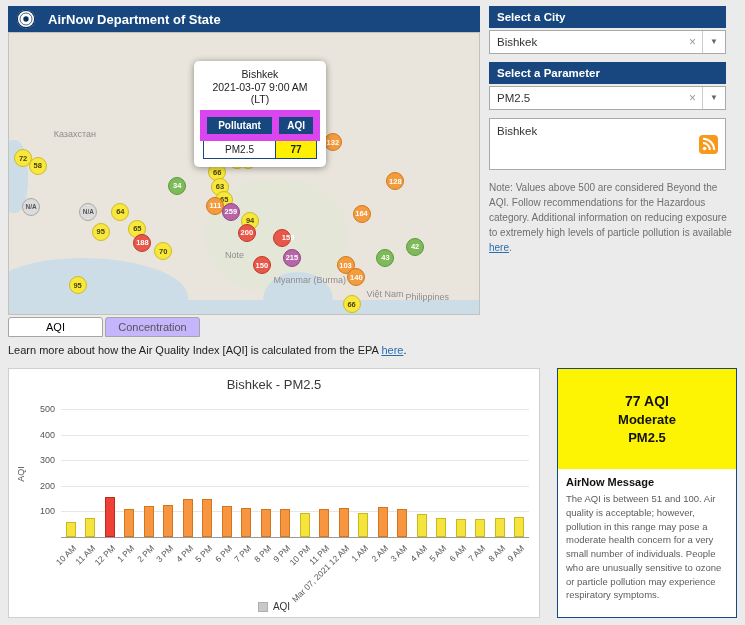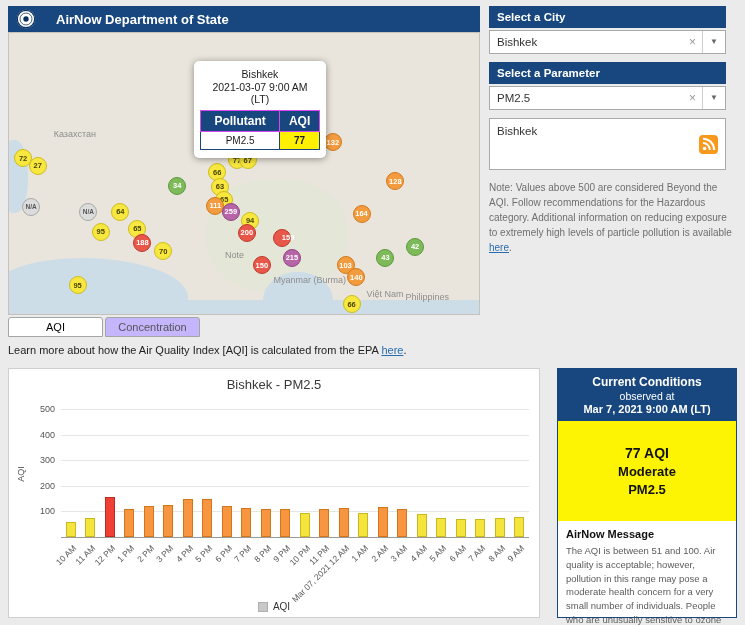--- a/index.html
+++ b/index.html
@@ -1,20 +1,20 @@
 <!DOCTYPE html>
 <html><head>
 <meta charset="utf-8">
 <style>
 *{margin:0;padding:0;box-sizing:border-box}
 html,body{width:745px;height:625px}
 body{background:#ebebeb;font-family:"Liberation Sans",sans-serif;position:relative;overflow:hidden}
 
 
-.header{position:absolute;left:8px;top:6px;width:472px;height:26px;background:#17477e;color:#fff;display:flex;align-items:center;gap:20px;padding:0 8px;font-size:13px;font-weight:bold}
+.header{position:absolute;left:8px;top:6px;width:472px;height:26px;background:#17477e;color:#fff;display:flex;align-items:center;gap:12px;padding:0 8px;font-size:13px;font-weight:bold}
 .seal{width:20px;height:20px;flex:0 0 auto}
 
 
 .map{position:absolute;left:8px;top:32px;width:472px;height:283px;background:#e9e5dc;border:1px solid #c6c2ba;overflow:hidden}
 .water{position:absolute;background:#ccdde8}
 .w1{left:-4%;bottom:-6%;width:42%;height:26%;border-radius:60% 70% 0 0}
 .w2{left:54%;bottom:-5%;width:15%;height:20%;border-radius:55% 55% 0 0}
 .w3{left:0;bottom:0;width:100%;height:5%}
 .w4{left:-2%;top:38%;width:6%;height:26%;border-radius:45%}
 .land2{position:absolute;left:42%;top:52%;width:30%;height:40%;background:#e2e7d6;opacity:.75;border-radius:45%}
@@ -24,21 +24,21 @@
 .usg{background:#f39c3f;border-color:#d1791c;color:#fff}
 .unhealthy{background:#e8584a;border-color:#bf382c;color:#fff}
 .vunhealthy{background:#b765a8;border-color:#8f4583;color:#fff}
 .na{background:#dcdcdc;border-color:#a8a8a8;color:#555;font-size:6.5px}
 .maplabel{position:absolute;font-size:9px;color:#8d8d8d;transform:translate(-50%,-50%);white-space:nowrap;z-index:1}
 
 
 .popup{position:absolute;left:185px;top:28px;width:132px;background:#fff;border-radius:5px;box-shadow:0 1px 7px rgba(0,0,0,.4);padding:7px 6px 8px;text-align:center;font-size:10.5px;color:#222;z-index:10}
 .popup .pdate{margin-top:1px}
 .popup table{width:100%;border-collapse:collapse;margin-top:5px}
-.popup th{background:#17477e;color:#fff;font-size:12px;padding:3px 4px;border:1px solid #d946ef}
+.popup th{background:#17477e;color:#fff;font-size:10px;padding:3px 4px;border:7px solid #d946ef}
 .popup td{font-size:10px;padding:3px 4px;border:1px solid #17477e;text-align:center}
 .popup td.aqi-cell{background:#ffef00;font-weight:bold}
 
 
 .tabs{position:absolute;left:8px;top:317px;display:flex;gap:2px}
 .tab{width:95px;height:20px;display:flex;align-items:center;justify-content:center;font-size:11px;border:1px solid #a5a5a5;background:#c4b5fd;color:#555;cursor:pointer;border-radius:3px 3px 0 0}
 .tab.active{background:#fff;color:#000}
 
 
 .epa{position:absolute;left:8px;top:344px;font-size:11px;color:#222}
@@ -94,21 +94,21 @@
 </div>
 
 <div class="map">
   <div class="water w4"></div>
   <div class="land2"></div>
   <div class="water w1"></div>
   <div class="water w2"></div>
   <div class="water w3"></div>
   <div style="position:absolute;inset:0">
       <div class="marker moderate" style="left: 3%; top: 44.5%;">72</div>
-      <div class="marker moderate" style="left: 6.1%; top: 47.3%;">27</div>
+      <div class="marker moderate" style="left: 6.1%; top: 47.3%;">58</div>
       <div class="marker na" style="left: 4.7%; top: 61.8%;">N/A</div>
       <div class="marker na" style="left: 16.9%; top: 63.6%;">N/A</div>
       <div class="marker moderate" style="left: 19.5%; top: 70.7%;">95</div>
       <div class="marker moderate" style="left: 23.7%; top: 63.6%;">64</div>
       <div class="marker moderate" style="left: 27.3%; top: 69.6%;">65</div>
       <div class="marker unhealthy" style="left: 28.4%; top: 74.6%;">188</div>
       <div class="marker moderate" style="left: 32.8%; top: 77.7%;">70</div>
       <div class="marker good" style="left: 35.8%; top: 54.4%;">34</div>
       <div class="marker moderate" style="left: 14.6%; top: 89.8%;">95</div>
       <div class="marker moderate" style="left: 44.3%; top: 49.5%;">66</div>
@@ -230,25 +230,20 @@
       <div class="bar" style="left: 505.25px; top: 148.288px; height: 19.712px; background: rgb(245, 228, 59); border-color: rgb(200, 184, 34);"></div>
       <div class="xlab" style="left: 420.25px; top: 174px;">9 AM</div>
     </div>
   <div class="legend">
     <span class="swatch"></span>
     <span>AQI</span>
   </div>
 </div>
 
 <div class="cc-panel">
-  <div class="cc-head">
-    <div class="cc-title">Current Conditions</div>
-    <div class="cc-observed">observed at</div>
-    <div class="cc-date">Mar 7, 2021 9:00 AM (LT)</div>
-  </div>
   <div class="cc-aqi">
     <div class="cc-aqi-val">77 AQI</div>
     <div class="cc-aqi-cat">Moderate</div>
     <div class="cc-aqi-pol">PM2.5</div>
   </div>
   <div class="cc-health">
     <div class="cc-health-title">AirNow Message</div>
     <div class="cc-health-text">The AQI is between 51 and 100. Air quality is acceptable; however, pollution in this range may pose a moderate health concern for a very small number of individuals. People who are unusually sensitive to ozone or particle pollution may experience respiratory symptoms.</div>
   </div>
 </div>

